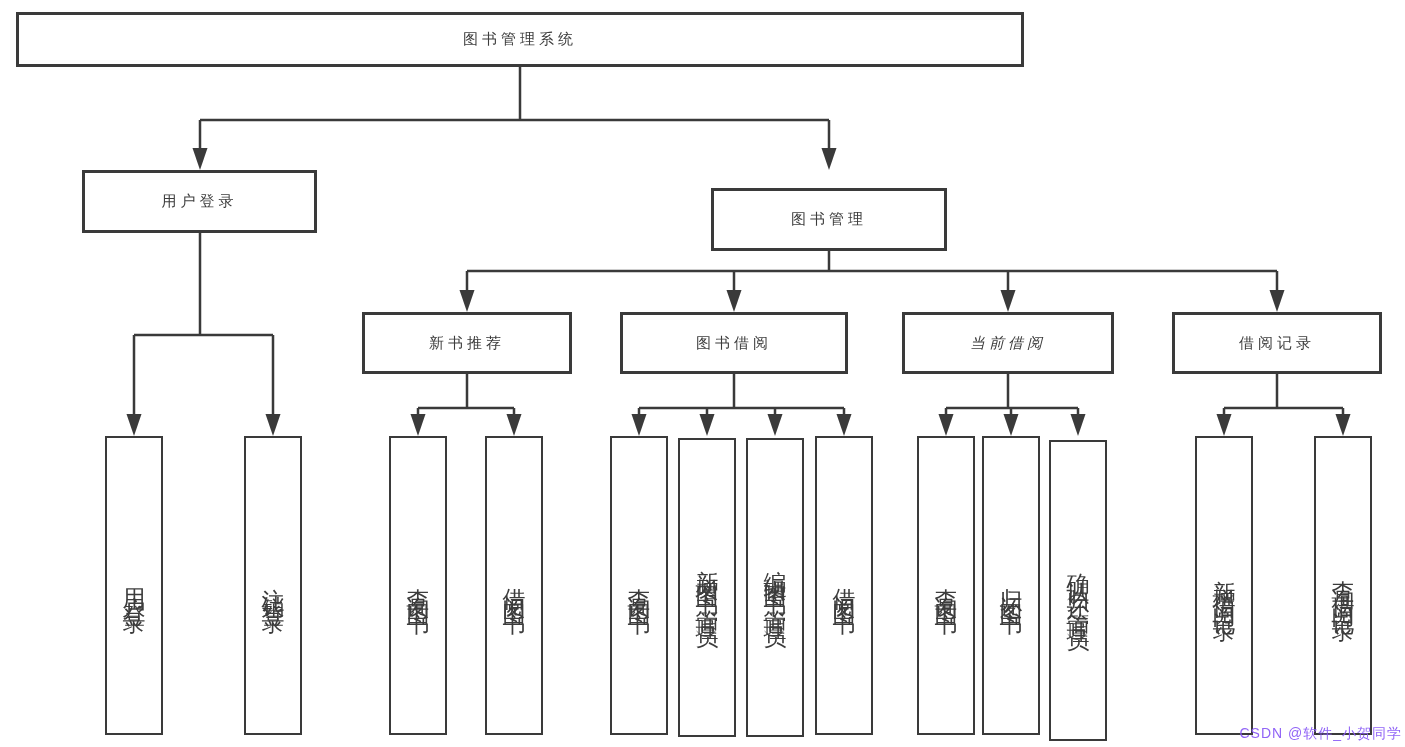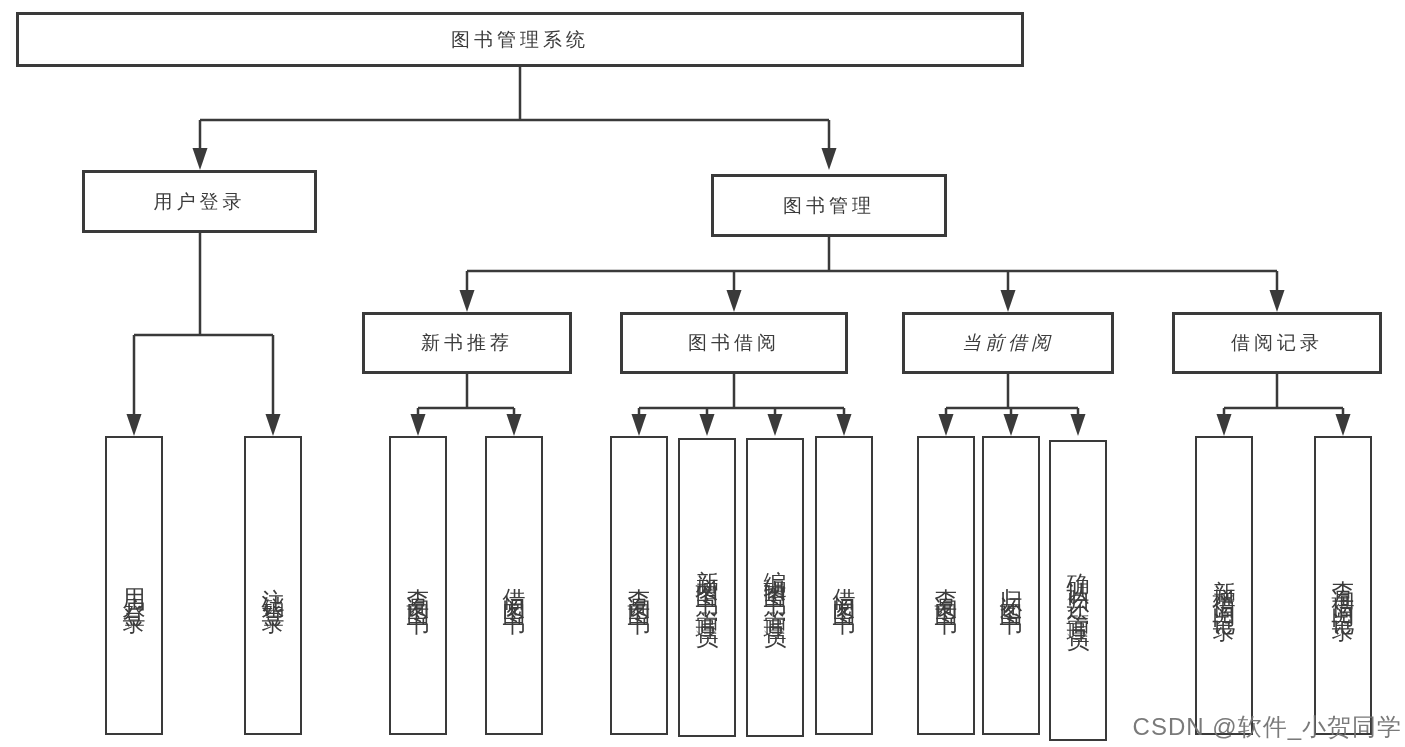--- a/index.html
+++ b/index.html
@@ -21,38 +21,38 @@
     box-sizing: border-box;
     border: 3px solid #3a3a3a;
     background: #ffffff;
     display: flex;
     align-items: center;
     justify-content: center;
     color: #3c3c3c;
   }
   .node.root { border-width: 3px; }
   .node.hbox span {
-    font-size: 19px;
+    font-size: 15px;
     letter-spacing: 4px;
     white-space: nowrap;
   }
   .node.leaf { border-width: 2.5px; }
   .node.leaf span {
     writing-mode: vertical-rl;
     text-orientation: mixed;
     font-size: 23px;
     letter-spacing: 8px;
     line-height: 1;
   }
   .watermark {
     position: absolute;
     right: 3px;
     bottom: 4px;
-    font-size: 24px;
-    color: #737373;
+    font-size: 14px;
+    color: #8b5cf6;
     opacity: 0.95;
     white-space: nowrap;
     letter-spacing: 1px;
   }
 </style>
 </head>
 <body>
 
 <div class="canvas">
 
@@ -114,21 +114,21 @@
     </g>
   </svg>
 
   <div class="node root hbox" style="left:16px; top:12px; width:1008px; height:55px;">
     <span>图书管理系统</span>
   </div>
 
   <div class="node hbox" style="left:82px; top:170px; width:235px; height:63px;">
     <span>用户登录</span>
   </div>
-  <div class="node hbox" style="left:711px; top:174px; width:236px; height:63px;">
+  <div class="node hbox" style="left:711px; top:188px; width:236px; height:63px;">
     <span>图书管理</span>
   </div>
 
   <div class="node hbox" style="left:362px; top:312px; width:210px; height:62px;">
     <span>新书推荐</span>
   </div>
   <div class="node hbox" style="left:620px; top:312px; width:228px; height:62px;">
     <span>图书借阅</span>
   </div>
   <div class="node hbox" style="left:902px; top:312px; width:212px; height:62px;font-style:italic;">

